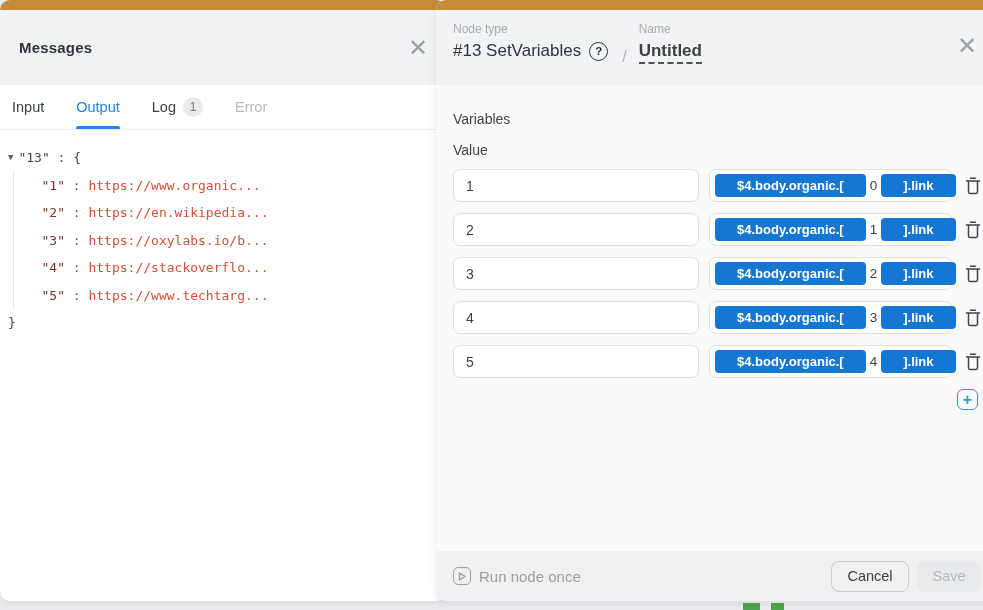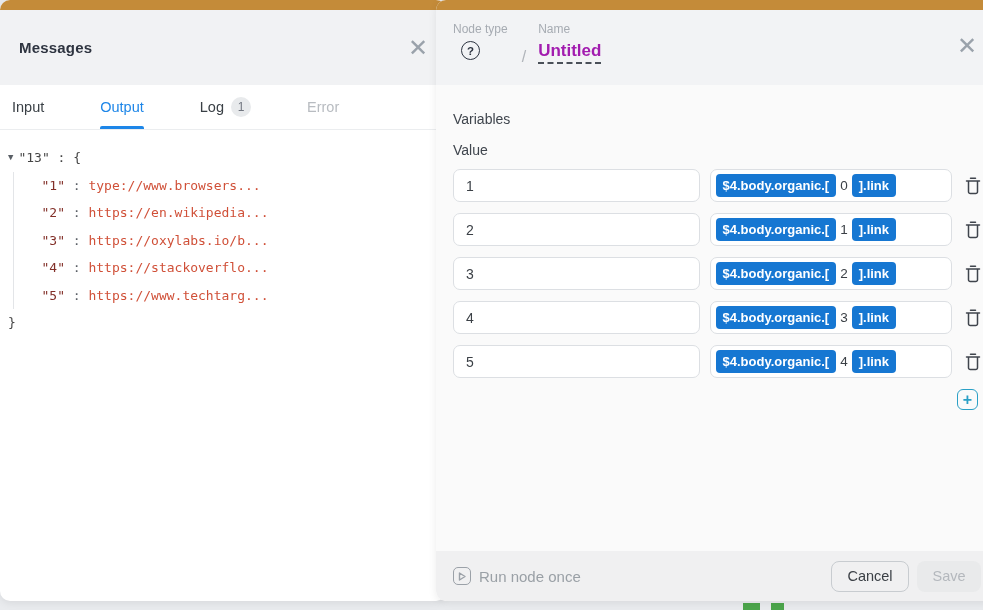--- a/index.html
+++ b/index.html
@@ -16,21 +16,21 @@
   .panel { position:absolute; top:0; background:#fff; border-radius:10px; overflow:hidden; z-index:2;
            box-shadow:0 2px 8px rgba(0,0,0,0.08); }
   .panel-left { left:0; width:446px; height:601px; }
   .panel-right { left:436px; width:559px; height:601px; background:#fafafa; }
   .accent-bar { height:10px; background:#c48b39; }
 
   
   .lp-header { height:75px; background:#f1f2f4; display:flex; align-items:center; justify-content:space-between; padding:0 18px 0 19px; }
   .lp-title { font-size:15px; font-weight:700; color:#2e3440; letter-spacing:.2px; }
   .close-x { font-size:24px; color:#9aa2ab; font-weight:300; cursor:pointer; line-height:1; }
-  .lp-tabs { height:45px; background:#fff; border-bottom:1px solid #ebedef; display:flex; align-items:center; padding-left:12px;gap:24px; }
+  .lp-tabs { height:45px; background:#fff; border-bottom:1px solid #ebedef; display:flex; align-items:center; padding-left:12px; }
   .tab { font-size:14.5px; color:#3a4046; margin-right:32px; height:100%; display:flex; align-items:center; position:relative; cursor:pointer; }
   .tab.active { color:#1d86e8; font-weight:500; }
   .tab.active::after { content:""; position:absolute; left:0; right:0; bottom:0; height:3px; background:#1d86e8; border-radius:2px 2px 0 0; }
   .tab.disabled { color:#b8bcc1; }
   .tab-badge { display:inline-block; min-width:20px; height:20px; padding:0 6px; margin-left:7px; border-radius:10px; background:#e8eaec; color:#717680; font-size:12px; line-height:20px; text-align:center; }
   .lp-json { padding:14px 10px 0 8px; font-family:"DejaVu Sans Mono", monospace; font-size:13px; line-height:27.5px; color:#454545; position:relative; }
   .json-root-line { display:flex; align-items:center; }
   .json-caret { font-size:9px; color:#5a5f66; margin-right:5px; cursor:pointer; }
   .json-key { color:#822f28; }
   .json-rootkey { color:#454545; }
@@ -40,32 +40,32 @@
   .json-children { padding-left:28px; border-left:1px solid #e3e5e8; margin-left:4.5px; }
   .json-close { padding-left:0; }
 
   
   .rp-header { height:75px; background:#f2f3f5; display:flex; align-items:flex-start; padding:12px 18px 0 17px; position:relative; }
   .rp-col { display:flex; flex-direction:column; }
   .rp-label { font-size:12px; color:#a6abb2; margin-bottom:5px; }
   .rp-nodetype-row { display:flex; align-items:center; font-size:17px; color:#2c3340; font-weight:500; }
   .help-circle { width:19px; height:19px; border:1.6px solid #2c3340; border-radius:50%; display:inline-flex; align-items:center; justify-content:center; font-size:11.5px; font-weight:700; margin-left:8px; cursor:pointer; }
   .rp-sep { color:#b0b4ba; font-size:16px; margin:26px 12px 0 14px; font-weight:400; }
-  .rp-name { font-size:17px; color:#a21caf; font-weight:700; border-bottom:2px dashed #4a5058; padding-bottom:1px; cursor:text; }
+  .rp-name { font-size:17px; color:#404040; font-weight:700; border-bottom:2px dashed #4a5058; padding-bottom:1px; cursor:text; }
   .rp-close { position:absolute; right:18px; top:24px; }
 
   .rp-body { padding:26px 14px 0 17px; background:#fafafa; height:466px; }
   .vars-label { font-size:14px; color:#3f454d; margin-bottom:15px; }
   .cols-header { display:flex; font-size:14px; color:#3f454d; margin-bottom:11px; }
   .cols-header .key-h { width:257px; }
   .cols-header .val-h { }
   .var-row { display:flex; align-items:center; margin-bottom:11px; }
   .key-input { width:247px; height:33px; margin-right:10px; border:1px solid #dcdfe3; border-radius:7px; background:#fff; font-family:"Liberation Sans", sans-serif; font-size:14px; color:#3b4046; padding:0 12px; outline:none; }
   .value-box { width:243px; height:33px; border:1px solid #dcdfe3; border-radius:7px; background:#fff; display:flex; align-items:center; padding:0 5px; }
-  .chip { background:#1677d2; color:#fff; font-size:13px; font-weight:600; border-radius:4px; padding:4px 7px; white-space:nowrap; cursor:pointer; }
+  .chip { background:#1677d2; color:#fff; font-size:13px; font-weight:600; border-radius:4px; padding:4px 22px; white-space:nowrap; cursor:pointer; }
   .chip-index { font-size:13.5px; color:#3b4046; margin:0 4px; }
   .trash-btn { margin-left:13px; cursor:pointer; display:flex; align-items:center; }
   .add-row { display:flex; justify-content:flex-end; padding-right:3px; margin-top:8px; }
   .add-btn { width:21px; height:21px; border:1.5px solid #2aa0c6; border-radius:6px; color:#2aa0c6; font-size:16px; font-weight:600; display:flex; align-items:center; justify-content:center; cursor:pointer; background:#fafafa; line-height:1; }
 
   .rp-footer { position:absolute; bottom:0; left:0; right:0; height:50px; background:#f0f0f1; display:flex; align-items:center; padding:0 14px 0 17px; border-radius:0 0 10px 10px; }
   .run-once { display:flex; align-items:center; color:#9aa0a6; font-size:15px; cursor:pointer; }
   .play-sq { width:18px; height:18px; border:1.5px solid #9ba1a8; border-radius:5px; display:flex; align-items:center; justify-content:center; margin-right:8px; }
   .btn { height:31px; border-radius:8px; font-family:"Liberation Sans", sans-serif; font-size:14.5px; display:flex; align-items:center; justify-content:center; cursor:pointer; }
   .btn-cancel { width:78px; margin-left:auto; background:transparent; border:1px solid #c8ccd0; color:#3b4046; }
@@ -99,36 +99,37 @@
     <span class="tab disabled">Error</span>
   </div>
   <div class="lp-json">
     <div class="json-root-line">
       <span class="json-caret">▼</span>
       <span class="json-rootkey">"13"</span>
       <span class="json-brace">&nbsp;</span>
       <span class="json-brace">: {</span>
     </div>
     <div class="json-children">
-      <div><span class="json-key">"1"</span><span class="json-colon"> : </span><span class="json-value">type://www.browsers...</span></div>
+      <div><span class="json-key">"1"</span><span class="json-colon"> : </span><span class="json-value">https://www.organic...</span></div>
       <div><span class="json-key">"2"</span><span class="json-colon"> : </span><span class="json-value">https://en.wikipedia...</span></div>
       <div><span class="json-key">"3"</span><span class="json-colon"> : </span><span class="json-value">https://oxylabs.io/b...</span></div>
       <div><span class="json-key">"4"</span><span class="json-colon"> : </span><span class="json-value">https://stackoverflo...</span></div>
       <div><span class="json-key">"5"</span><span class="json-colon"> : </span><span class="json-value">https://www.techtarg...</span></div>
     </div>
     <div class="json-close json-brace">}</div>
   </div>
 </div>
 
 <div class="panel panel-right">
   <div class="accent-bar"></div>
   <div class="rp-header">
     <div class="rp-col">
       <span class="rp-label">Node type</span>
       <span class="rp-nodetype-row">
+        <span>#13 SetVariables</span>
         <span class="help-circle">?</span>
       </span>
     </div>
     <span class="rp-sep">/</span>
     <div class="rp-col">
       <span class="rp-label">Name</span>
       <span class="rp-name">Untitled</span>
     </div>
     <span class="close-x rp-close">✕</span>
   </div>

